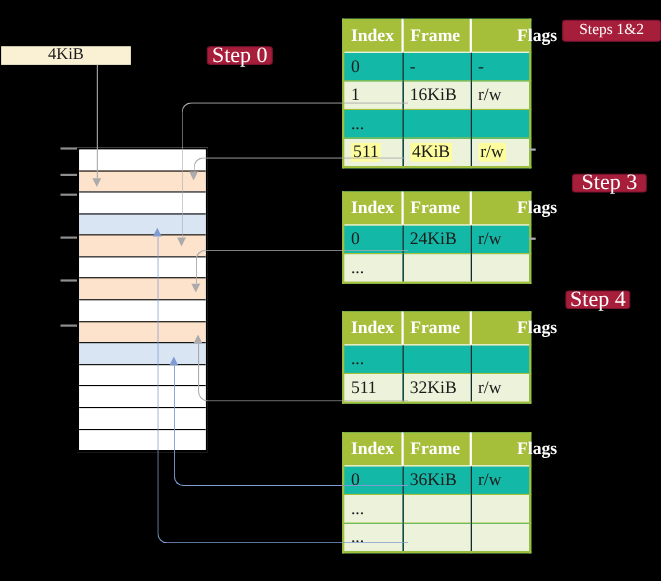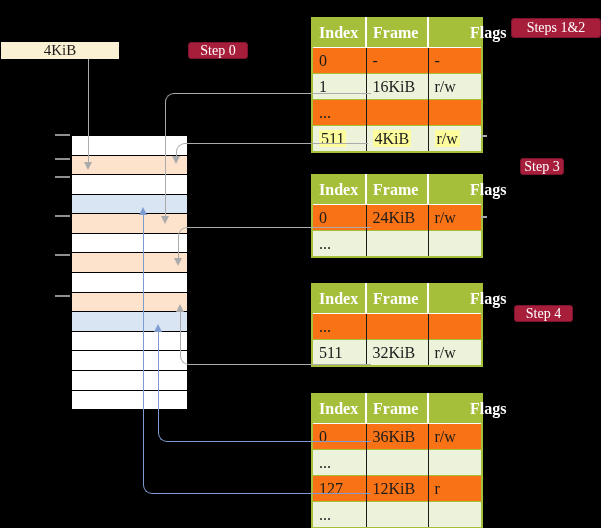--- a/index.html
+++ b/index.html
@@ -24,42 +24,42 @@
   #frame-box{
     position:absolute;left:1px;top:42px;width:118px;height:17px;
     background:var(--cream);color:var(--ink);font-size:15px;
     display:flex;align-items:center;justify-content:center;z-index:3;
   }
   
   .badge{
     position:absolute;background:var(--badge-red);color:#fff;
     border:1px solid var(--badge-border);border-radius:3px;
     display:flex;align-items:center;justify-content:center;
-    font-size:14px;z-index:6;box-sizing:border-box;white-space:nowrap;
+    font-size:20px;z-index:6;box-sizing:border-box;white-space:nowrap;
   }
   #badge-0{left:188px;top:42px;width:60px;height:17px;}
   #badge-1{left:511px;top:18px;width:90px;height:20px;font-size:14px;}
-  #badge-2{left:520px;top:158px;width:44px;height:17px;}
-  #badge-3{left:514px;top:264px;width:59px;height:17px;margin-top:41px;}
+  #badge-2{left:520px;top:158px;width:68px;height:17px;}
+  #badge-3{left:514px;top:264px;width:59px;height:17px;}
   
   #memory-column{
     position:absolute;left:70px;top:134px;width:119px;height:277px;
     border:2px solid #000;background:#fff;display:flex;flex-direction:column;
     box-sizing:border-box;z-index:1;
   }
   .mem-row{flex:1;}
   .mem-row + .mem-row{border-top:1.5px solid #000;}
   .mem-row.white{background:#fff;}
   .mem-row.orange{background:var(--mem-orange);}
   .mem-row.blue{background:var(--mem-blue);}
   .tick{position:absolute;left:55px;width:15px;height:1.5px;background:#8f8f8f;z-index:1;}
   
   .ptable{position:absolute;left:311px;width:170px;z-index:2;}
   .ptable table{border-collapse:collapse;width:170px;border:2px solid var(--table-green);
-    background:#f97316;table-layout:fixed;}
+    background:#14b8a6;table-layout:fixed;}
   .ptable th{
     background:var(--table-green);color:#fff;font-weight:bold;font-size:16px;
     text-align:left;padding:3px 0 3px 6px;border-right:2px solid #fff;height:22px;
   }
   .ptable th:last-child{border-right:none;padding-left:41px;}
   .ptable td{
     color:var(--ink);font-size:16px;padding:1px 0 1px 6px;height:23px;
     border-right:1.2px solid var(--ink);border-top:1.5px solid var(--table-green);
     overflow:hidden;white-space:nowrap;
   }
@@ -228,25 +228,20 @@
         <tbody>
           <tr>
             <td>0</td>
             <td>36KiB</td>
             <td>r/w</td>
           </tr>
           <tr class="shaded">
             <td>...</td>
             <td>&nbsp;</td>
             <td>&nbsp;</td>
-          </tr>
-          <tr>
-            <td>127</td>
-            <td>12KiB</td>
-            <td>r</td>
           </tr>
           <tr class="shaded">
             <td>...</td>
             <td>&nbsp;</td>
             <td>&nbsp;</td>
           </tr>
         </tbody>
       </table>
     </div>
 

